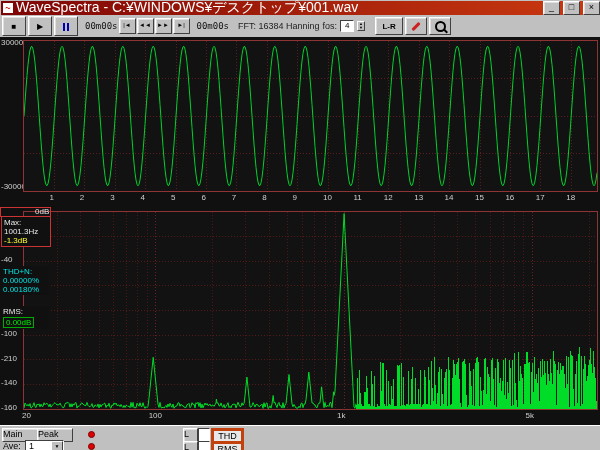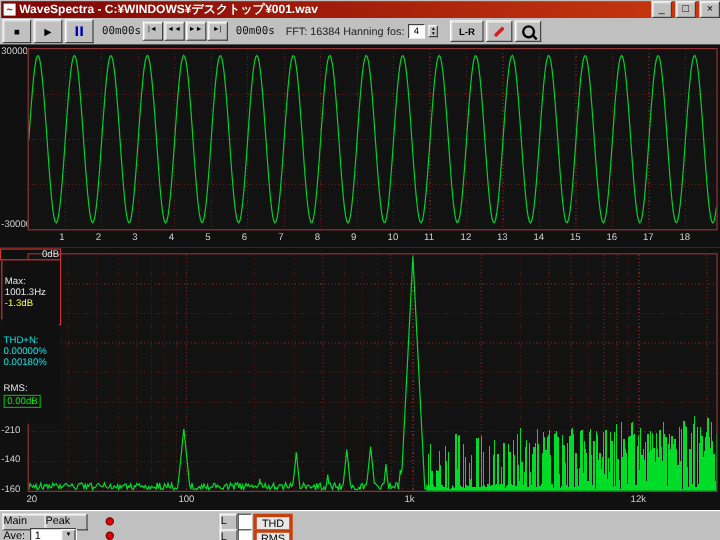--- a/index.html
+++ b/index.html
@@ -3,21 +3,21 @@
 <meta charset="utf-8">
 <style>
   html,body{margin:0;padding:0}
   body{width:600px;height:450px;position:relative;background:#c0c0c0;overflow:hidden;
        font-family:"Liberation Sans",sans-serif;}
   
   #titlebar{position:absolute;left:1px;top:1px;width:597px;height:14px;
     background:linear-gradient(90deg,#7e0505,#cb3a10);display:flex;align-items:center;padding:0 2px;gap:3px}
   #app-icon{width:10px;height:10px;background:#fff;color:#c00;font-size:9px;font-weight:bold;
     line-height:10px;text-align:center;flex:0 0 auto}
-  #title-text{color:#fff;font-size:10px;font-weight:bold;white-space:nowrap;flex:1;overflow:hidden}
+  #title-text{color:#fff;font-size:14px;font-weight:normal;white-space:nowrap;flex:1;overflow:hidden}
   .winbtn{width:15px;height:12px;background:#c0c0c0;border:1px solid;border-color:#fff #404040 #404040 #fff;
     box-shadow:inset 1px 1px 0 #dfdfdf;font-size:9px;line-height:10px;text-align:center;color:#000;flex:0 0 auto}
   
   #toolbar{position:absolute;left:0;top:15px;width:600px;height:22px;background:#c0c0c0;
     display:flex;align-items:center}
   .tbtn{width:22px;height:18px;background:#c0c0c0;border:1px solid;border-color:#fff #404040 #404040 #fff;
     box-shadow:inset 1px 1px 0 #dfdfdf;display:flex;align-items:center;justify-content:center;margin-left:2px;flex:0 0 auto}
   .glyph{font-size:8px;color:#000}
   .pausebars i{display:inline-block;width:2px;height:8px;background:#0000b8;margin:0 1px}
   .timelabel{font-family:"DejaVu Sans Mono",monospace;font-size:9px;color:#111;margin-left:7px;flex:0 0 auto}
@@ -43,21 +43,21 @@
   svg{display:block}
   .ylab{position:absolute;left:1px;width:21px;color:#cfcfcf;font-size:8px;line-height:8px}
   #wave-xticks{position:absolute;left:0;top:156px;width:600px;height:10px}
   #wave-xticks span{position:absolute;top:0;color:#cfcfcf;font-size:8px;line-height:9px}
   #wave-xunit{left:616px}
   #spec-yticks span{position:absolute;left:0;width:21px;text-align:left;color:#cfcfcf;font-size:8px;line-height:8px;padding-left:1px}
   #spec-yticks span.db0{border:1px solid #cc3333;color:#e5e5e5;width:auto;padding:0 1px}
   #spec-xticks{position:absolute;left:0;top:205px;width:600px;height:10px}
   #spec-xticks span{position:absolute;top:0;color:#cfcfcf;font-size:8px;line-height:9px}
   
-  .ovbox{position:absolute;font-size:8px;line-height:9px;background:#101010;padding:13px 2px;white-space:nowrap}
+  .ovbox{position:absolute;font-size:8px;line-height:9px;background:#101010;padding:1px 2px;white-space:nowrap}
   #ov-max{left:1px;top:10px;width:44px;border:1px solid #cc3333}
   #ov-thd{left:1px;top:60px;width:44px}
   #ov-rms{left:1px;top:100px;width:44px}
   .ov-white{color:#e8e8e8}
   .ov-yellow{color:#ffff33}
   .ov-cyan{color:#00e5e5}
   .rms-val{display:inline-block;color:#00ee00;border:1px solid #00aa00;padding:0 2px;margin-top:1px}
   
   #bottombar{position:absolute;left:0;top:425px;width:600px;height:25px;background:#c0c0c0;border-top:1px solid #fff}
   .bbtn{position:absolute;height:12px;background:#c0c0c0;border:1px solid;border-color:#fff #404040 #404040 #fff;
@@ -222,21 +222,21 @@
       <span style="top: 99.5px;">-80</span>
       <span style="top: 124.125px;">-100</span>
       <span style="top: 148.75px;">-210</span>
       <span style="top: 173.375px;">-140</span>
       <span style="top: 198px;">-160</span>
     </div>
   <div id="spec-xticks">
       <span style="left: 22px;">20</span>
       <span style="left: 148.686px;">100</span>
       <span style="left: 337.087px;">1k</span>
-      <span style="left: 525.487px;">12k</span>
+      <span style="left: 525.487px;">5k</span>
     </div>
 
   <div id="ov-max" class="ovbox">
     <div class="ov-white">Max:</div>
     <div class="ov-white">1001.3Hz</div>
     <div class="ov-yellow">-1.3dB</div>
   </div>
   <div id="ov-thd" class="ovbox">
     <div class="ov-cyan">THD+N:</div>
     <div class="ov-cyan">0.00000%</div>

